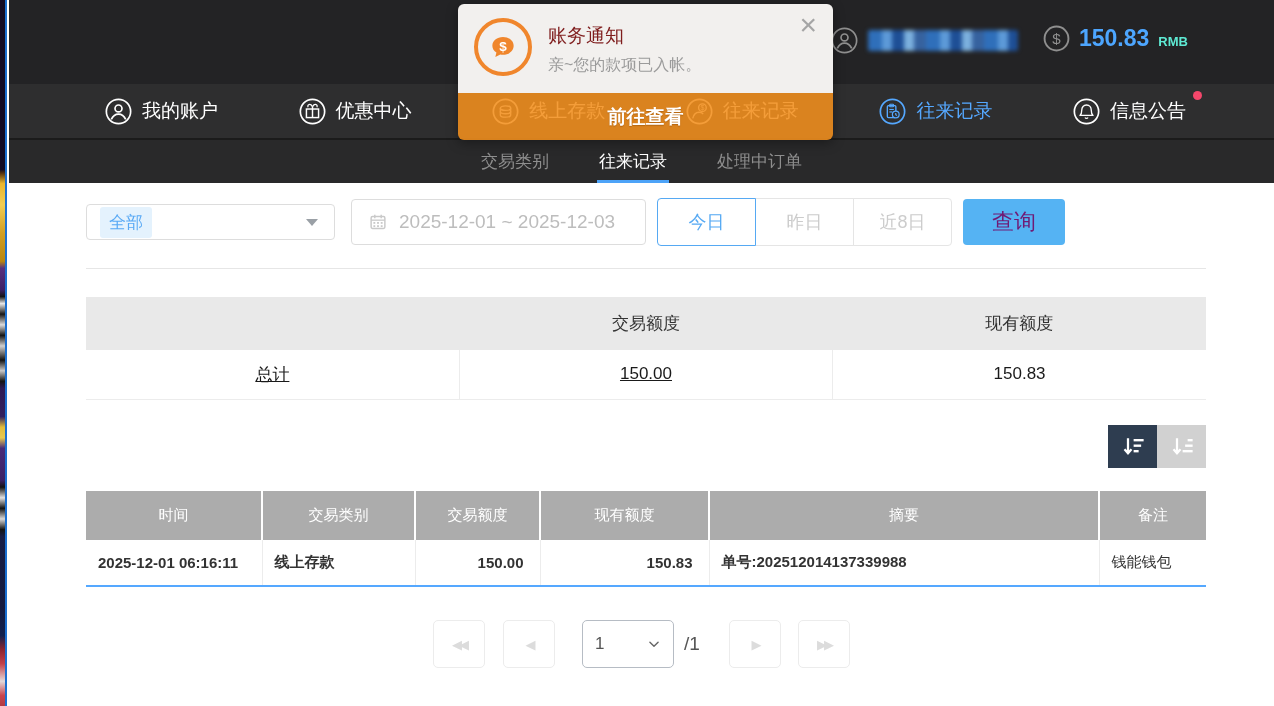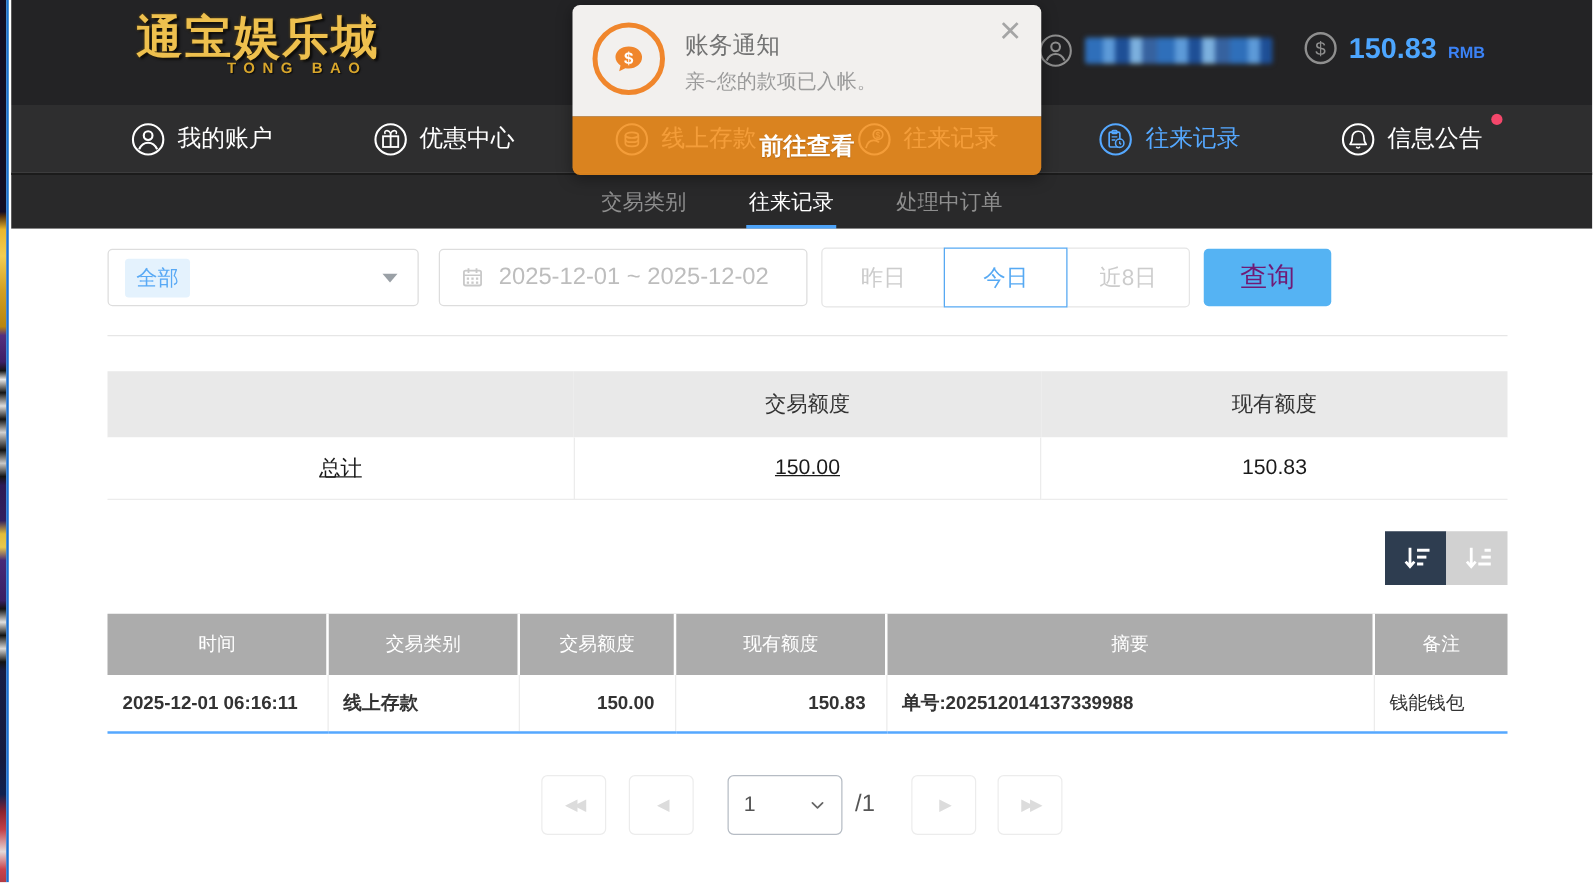--- a/index.html
+++ b/index.html
@@ -42,21 +42,21 @@
   .logo-sub { font-size:12px; font-weight:bold; color:#d8a62c; letter-spacing:6px;
     align-self:flex-end; margin:-4px 10px 0 0; text-shadow:1px 1px 1px rgba(0,0,0,.7); }
 
   .user-block { position:absolute; left:822px; top:27px; display:flex; align-items:center; gap:10px; color:#8f8f8f; }
   .icon-27 { width:27px; height:27px; display:block; }
   .masked-name { width:150px; height:21px; border-radius:2px; filter:blur(2px);
     background:repeating-linear-gradient(90deg,#2f6fba 0 14px,#5d9ad8 14px 24px,#1e4f96 24px 36px,#7cb0de 36px 46px,#36629f 46px 58px); }
   .balance-block { position:absolute; left:1034px; top:25px; display:flex; align-items:center; gap:9px; }
   .balance-icon { color:#8f8f8f; }
   .balance-amount { color:#4da6ff; font-size:23px; font-weight:bold; }
-  .balance-cur { color:#3b82f6; font-size:13px; font-weight:bold; margin-top:6px; }
+  .balance-cur { color:#5eead4; font-size:13px; font-weight:bold; margin-top:6px; }
 
   
   .navbar { height:54px; background:#2e2e2f; display:flex; align-items:center;
     justify-content:space-between; padding:0 88px 0 96px; }
   .nav-item { display:flex; align-items:center; gap:10px; color:#fff; font-size:19px;
     position:relative; cursor:pointer; white-space:nowrap; }
   .nav-item.active { color:#55a8ff; }
   .nav-badge { position:absolute; top:-7px; right:-16px; width:9px; height:9px;
     border-radius:50%; background:#f4476b; }
 
@@ -66,21 +66,21 @@
   .tab { display:flex; align-items:center; color:#8e8e8e; font-size:17px;
     position:relative; padding:0 2px; cursor:pointer; }
   .tab.active { color:#fff; }
   .tab.active::after { content:""; position:absolute; left:0; right:0; bottom:0;
     height:3px; background:#4da3f8; }
 
   
   .content { position:relative; height:523px; background:#fff; }
 
   .filter-row { position:absolute; top:15px; left:77px; display:flex; align-items:center; }
-  .type-select { width:249px; height:46px; border:1px solid #ddd; border-radius:4px;
+  .type-select { width:249px; height:36px; border:1px solid #ddd; border-radius:4px;
     display:flex; align-items:center; justify-content:space-between; padding:0 16px 0 13px; background:#fff; }
   .type-chip { background:#e4f2fd; color:#58a9f5; font-size:17px; padding:4px 9px; border-radius:3px; }
   .caret-down { width:0; height:0; border-left:6px solid transparent; border-right:6px solid transparent;
     border-top:7px solid #9aa0a6; }
   .date-input { margin-left:16px; width:295px; height:46px; border:1px solid #ddd; border-radius:4px;
     display:flex; align-items:center; gap:10px; padding:0 15px; color:#bdbdbd; font-size:19px; background:#fff; }
   .quick-group { margin-left:11px; display:flex; }
   .quick-btn { width:99px; height:48px; background:#fff; border:1px solid #e5e5e5; color:#ccc;
     font-size:18px; margin-left:-1px; cursor:pointer; font-family:inherit; }
   .quick-btn:first-child { border-radius:4px 0 0 4px; margin-left:0; }
@@ -125,43 +125,39 @@
     background:#fff; display:flex; align-items:center; justify-content:space-between;
     padding:0 12px; color:#555; font-size:17px; cursor:pointer; }
   .page-total { color:#555; font-size:19px; margin-left:10px; }
 
   
   .notification { position:absolute; left:458px; top:4px; width:375px; z-index:20;
     border-radius:6px; box-shadow:0 3px 12px rgba(0,0,0,.35); }
   .notif-top { position:relative; background:#f2f0ee; height:89px; border-radius:6px 6px 0 0; }
   .notif-icon { position:absolute; left:16px; top:14px; width:58px; height:58px;
     border:4px solid #f0862c; border-radius:50%; display:flex; align-items:center; justify-content:center; }
-  .notif-title { position:absolute; left:90px; top:19px; color:#737373; font-size:19px; }
+  .notif-title { position:absolute; left:90px; top:19px; color:#7f1d1d; font-size:19px; }
   .notif-msg { position:absolute; left:90px; top:51px; color:#9b9b9b; font-size:16px; }
   .notif-close { position:absolute; right:16px; top:6px; color:#a5a5a5; font-size:30px;
     line-height:1; cursor:pointer; font-weight:300; }
   .notif-action { background:rgba(242,143,30,0.88); height:47px; border-radius:0 0 6px 6px;
     display:flex; align-items:center; justify-content:center; color:#fff; font-size:19px;
     font-weight:bold; cursor:pointer; text-shadow:0 1px 1px rgba(120,60,0,.4); }
 </style>
 </head>
 <body>
 
 <div class="page">
 
   <div class="left-strip"></div>
 
   <div class="main">
 
     <header class="topbar">
       <div class="logo">
-        <div class="logo-text">
-          <span class="logo-title">通宝娱乐城</span>
-          <span class="logo-sub">TONG BAO</span>
-        </div>
       </div>
 
       <div class="user-block">
         <svg class="icon-27" viewBox="0 0 24 24">
           <circle cx="12" cy="12" r="10.8" fill="none" stroke="#8f8f8f" stroke-width="1.5"></circle>
           <circle cx="12" cy="9.3" r="3.1" fill="none" stroke="#8f8f8f" stroke-width="1.5"></circle>
           <path d="M5.6 19c1.5-3.2 3.9-4.6 6.4-4.6s4.9 1.4 6.4 4.6" fill="none" stroke="#8f8f8f" stroke-width="1.5"></path>
         </svg>
         <div class="masked-name"></div>
       </div>
@@ -257,25 +253,25 @@
             <line x1="15.5" y1="4" x2="15.5" y2="8" stroke="#c9c9c9" stroke-width="1.6"></line>
             <g fill="#c9c9c9">
               <rect x="7" y="12" width="2" height="2"></rect>
                 <rect x="11" y="12" width="2" height="2"></rect>
                 <rect x="15" y="12" width="2" height="2"></rect>
               <rect x="7" y="15.5" width="2" height="2"></rect>
                 <rect x="11" y="15.5" width="2" height="2"></rect>
                 <rect x="15" y="15.5" width="2" height="2"></rect>
             </g>
           </svg>
-          <span>2025-12-01 ~ 2025-12-02</span>
+          <span>2025-12-01 ~ 2025-12-03</span>
         </div>
         <div class="quick-group">
+          <button class="quick-btn active">今日</button>
           <button class="quick-btn">昨日</button>
-          <button class="quick-btn active">今日</button>
           <button class="quick-btn">近8日</button>
         </div>
         <button class="search-btn">查询</button>
       </div>
 
       <div class="divider"></div>
 
       <table class="summary-table">
         <colgroup>
             <col>

